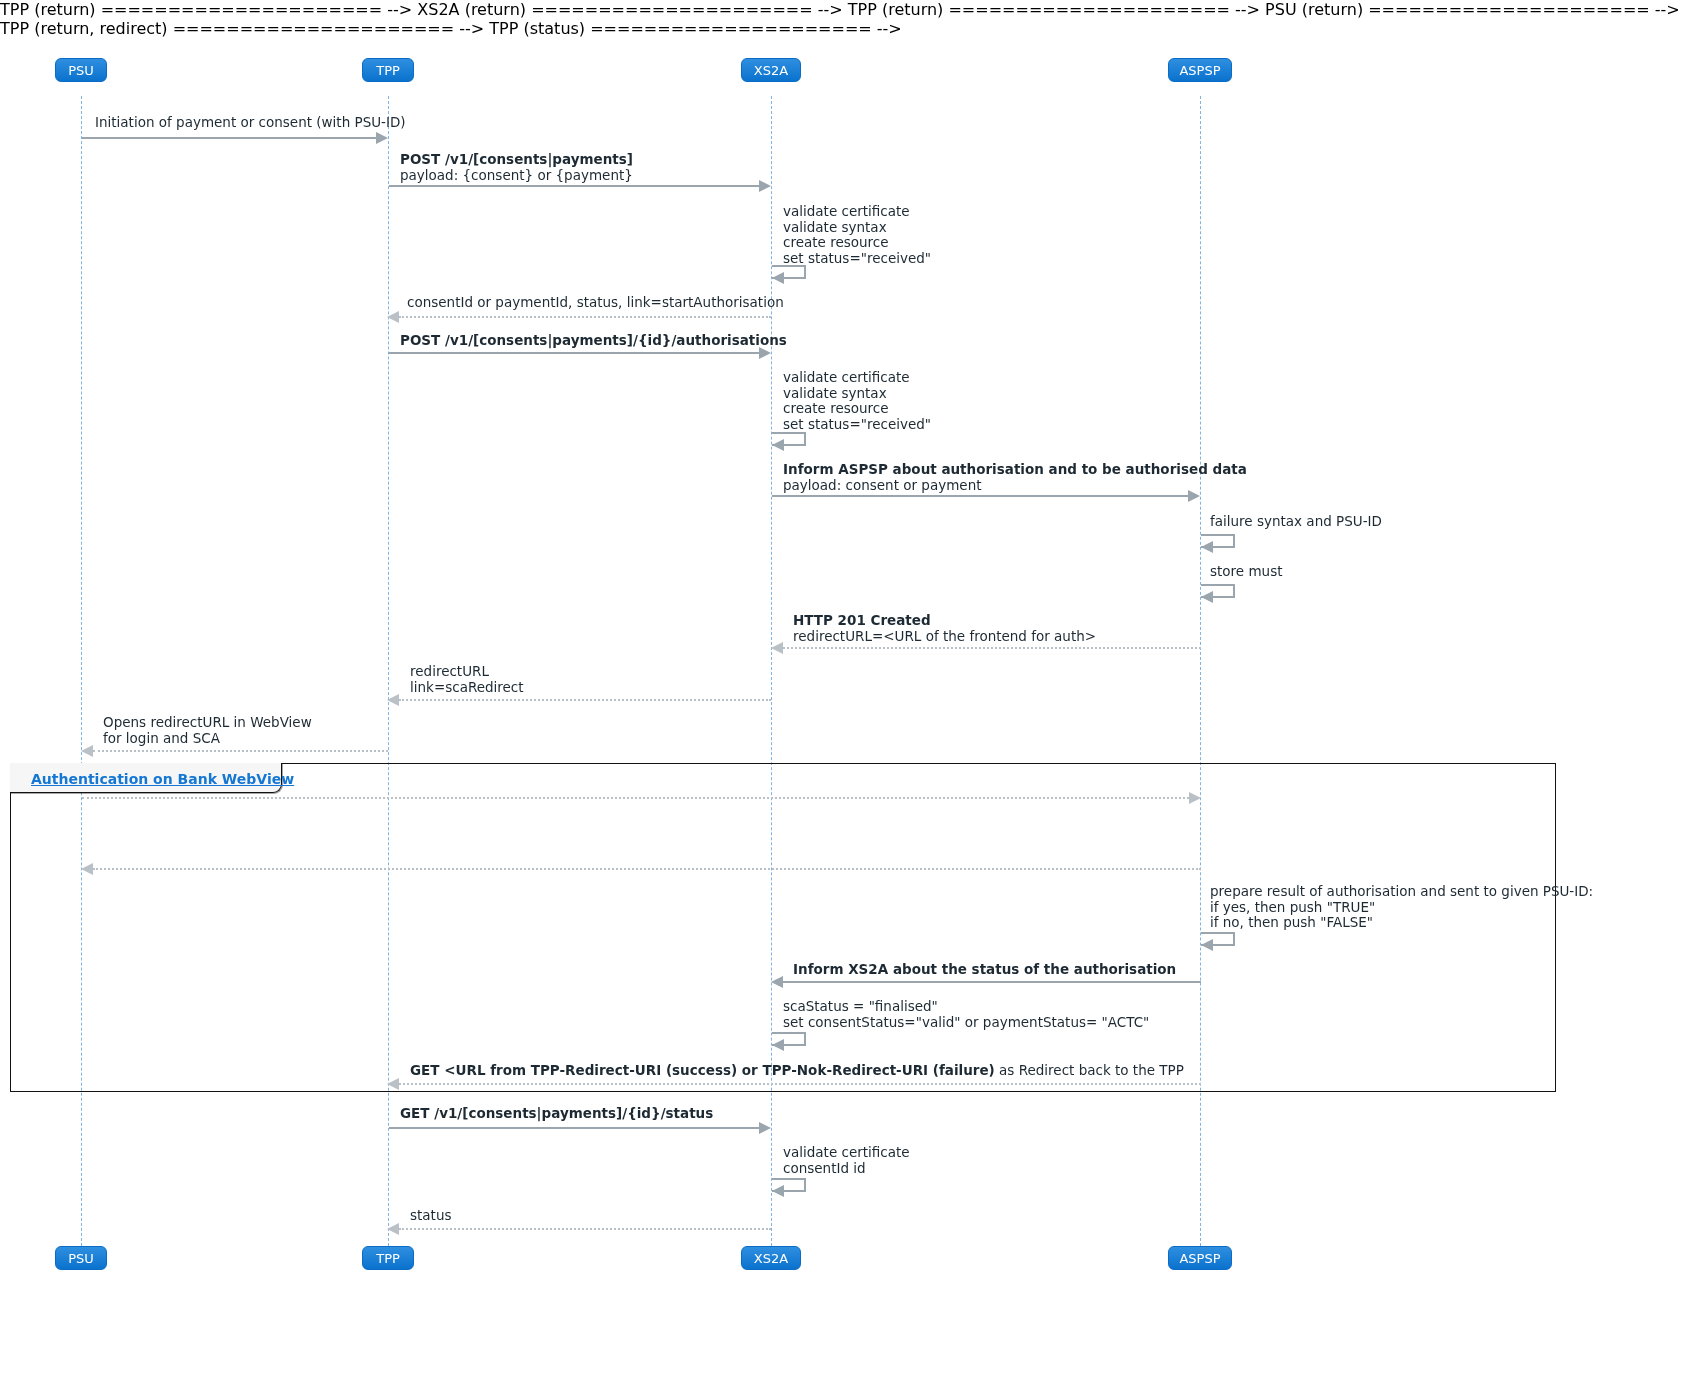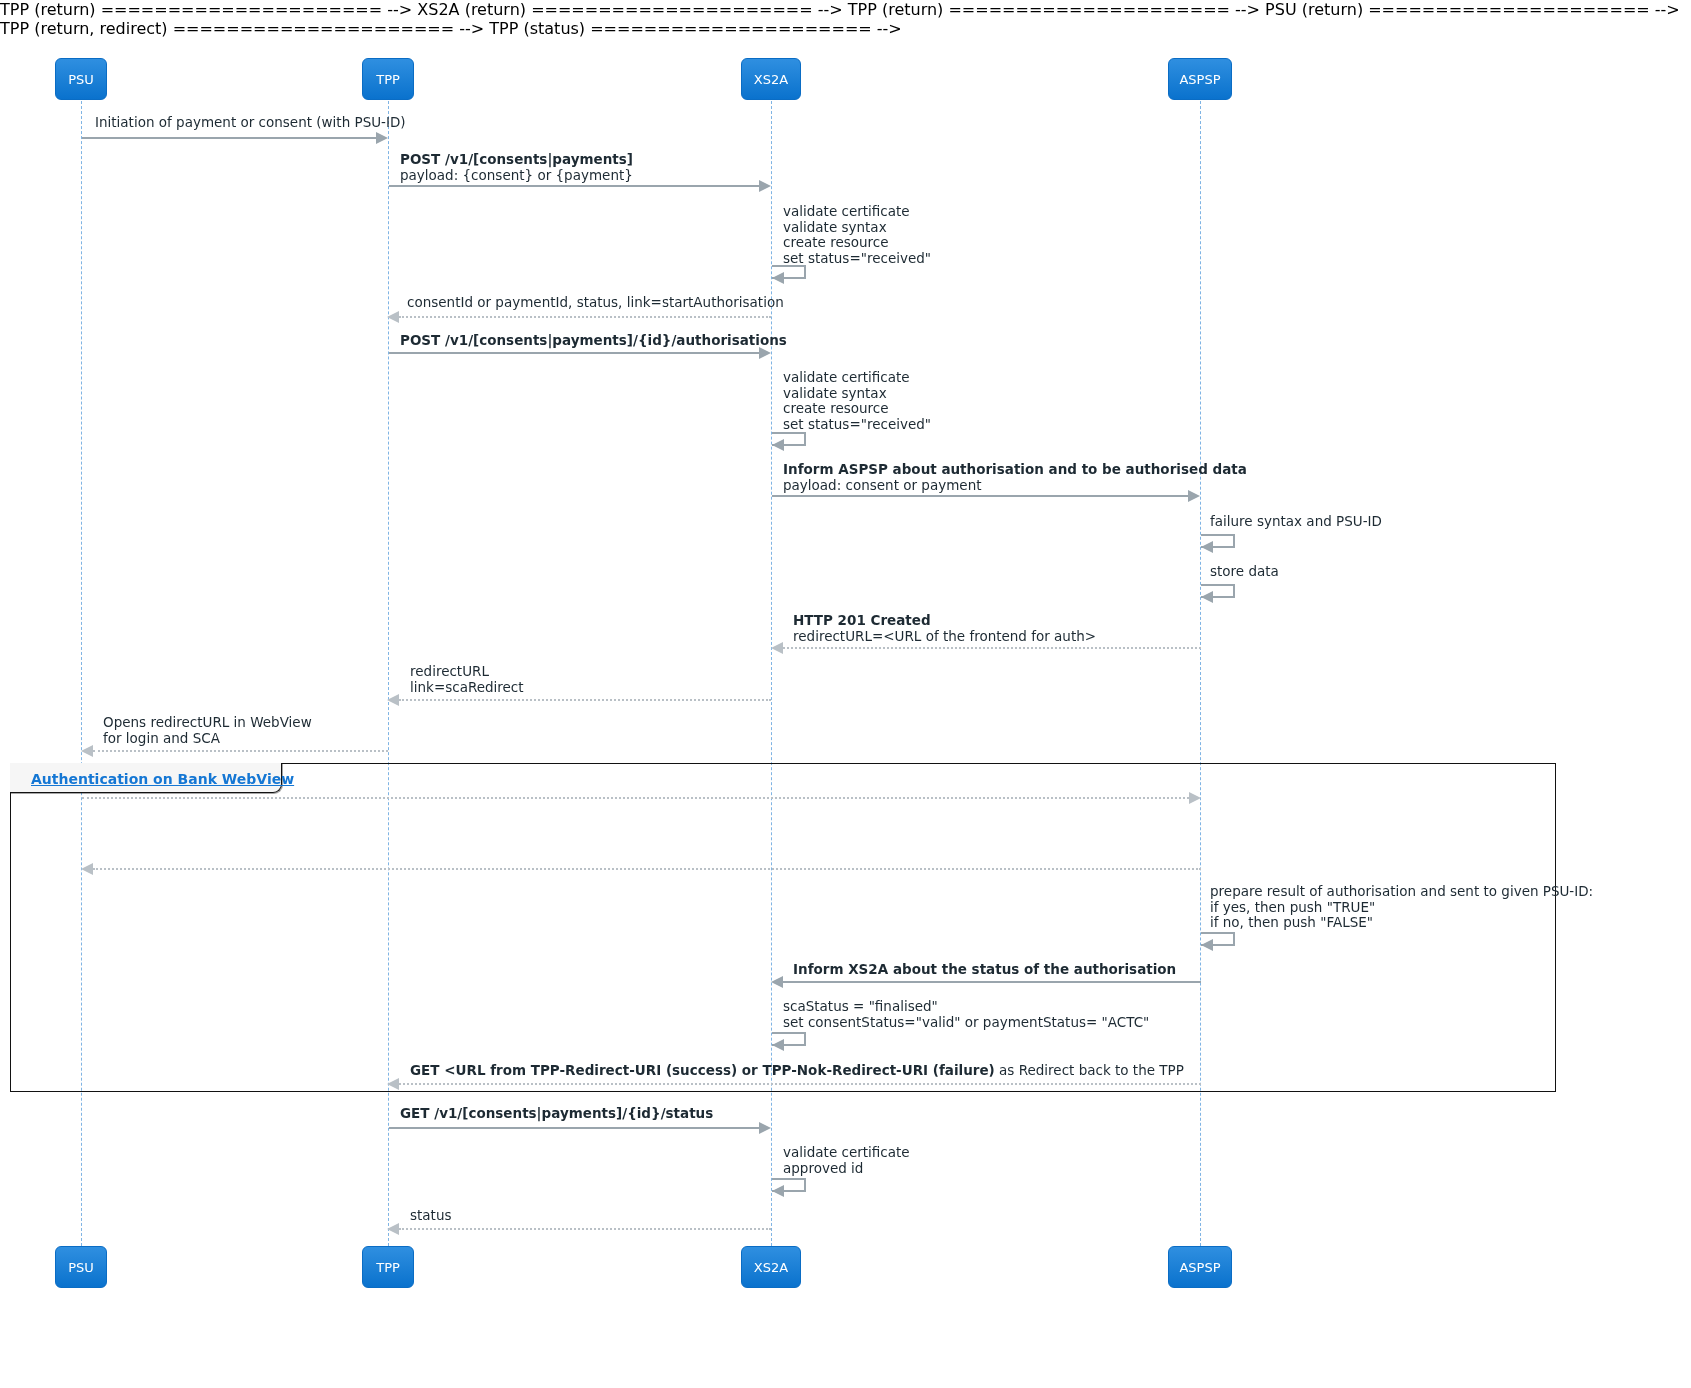--- a/index.html
+++ b/index.html
@@ -30,21 +30,21 @@
     color: #1577d4;
     font-weight: bold;
     font-size: 21px;
     letter-spacing: 0.1px;
     white-space: nowrap;
   }
 
   
   .actor-box {
     position: absolute;
-    height: 42px;
+    height: 24px;
     border-radius: 6px;
     background: linear-gradient(#2f8fe0, #0a72cd);
     border: 1px solid #0a6cc4;
     color: #ffffff;
     font-size: 13px;
     display: flex; align-items: center; justify-content: center;
     white-space: nowrap;
   }
   .lifeline {
     position: absolute;
@@ -234,21 +234,21 @@
 
   
   <div class="msg-label" style="left:1210px; top:514px;">
     <div>failure syntax and PSU-ID</div>
   </div>
   <div class="selfloop" style="left:1201px; top:534px;"></div>
   <div class="selfloop-arrow" style="left:1201px; top:541px;"></div>
 
   
   <div class="msg-label" style="left:1210px; top:564px;">
-    <div>store data</div>
+    <div>store must</div>
   </div>
   <div class="selfloop" style="left:1201px; top:584px;"></div>
   <div class="selfloop-arrow" style="left:1201px; top:591px;"></div>
 
    XS2A (return) ===================== --&gt;
   <div class="msg-label" style="left:793px; top:613px;">
     <div><b>HTTP 201 Created</b></div>
     <div>redirectURL=&lt;URL of the frontend for auth&gt;</div>
   </div>
   <div class="msg-line dotted" style="left:783px; top:647px; width:418px;"></div>
@@ -321,21 +321,21 @@
   
   <div class="msg-label" style="left:400px; top:1106px;">
     <div><b>GET /v1/[consents|payments]/{id}/status</b></div>
   </div>
   <div class="msg-line" style="left:389px; top:1127px; width:370px;"></div>
   <div class="arrow right" style="left:759px; top:1122px;"></div>
 
   
   <div class="msg-label" style="left:783px; top:1145px;">
     <div>validate certificate</div>
-    <div>approved id</div>
+    <div>consentId id</div>
   </div>
   <div class="selfloop" style="left:772px; top:1178px;"></div>
   <div class="selfloop-arrow" style="left:772px; top:1185px;"></div>
 
    TPP (status) ===================== --&gt;
   <div class="msg-label" style="left:410px; top:1208px;">
     <div>status</div>
   </div>
   <div class="msg-line dotted" style="left:399px; top:1228px; width:372px;"></div>
   <div class="arrow left thin" style="left:387px; top:1223px;"></div>

